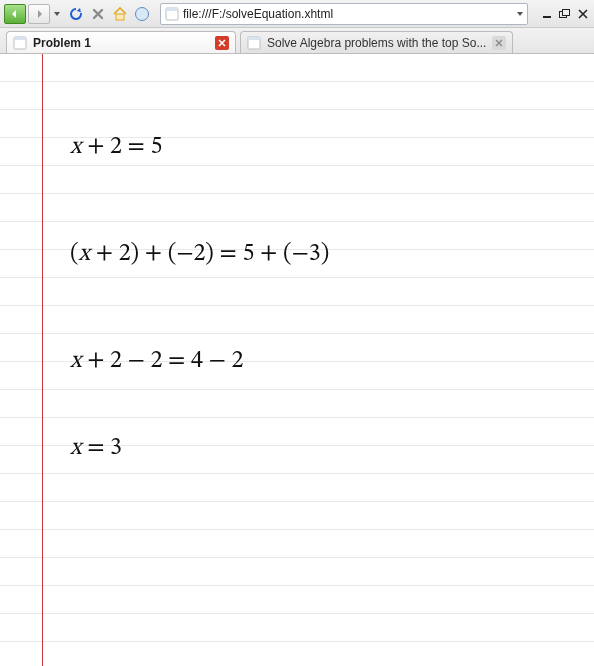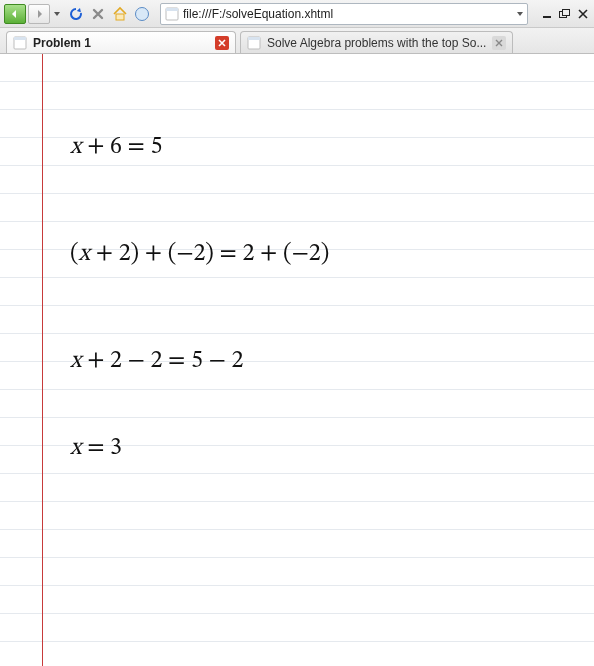--- a/index.html
+++ b/index.html
@@ -257,27 +257,27 @@
         </svg>
     </span>
   </div>
 </div>
 
 <div class="page-wrap">
   <div class="paper"></div>
   <div class="margin-line"></div>
 
   <div class="math line1">
-    <span class="x">x</span><span> + 6 = 5</span>
+    <span class="x">x</span><span> + 2 = 5</span>
   </div>
 
   <div class="math line2">
-    <span>(</span><span class="x">x</span><span> + 2) + (−2) = 2 + (−2)</span>
+    <span>(</span><span class="x">x</span><span> + 2) + (−2) = 5 + (−3)</span>
   </div>
 
   <div class="math line3">
-    <span class="x">x</span><span> + 2 − 2 = 5 − 2</span>
+    <span class="x">x</span><span> + 2 − 2 = 4 − 2</span>
   </div>
 
   <div class="math line4">
     <span class="x">x</span><span> = 3</span>
   </div>
 </div>
 
 </body></html>

